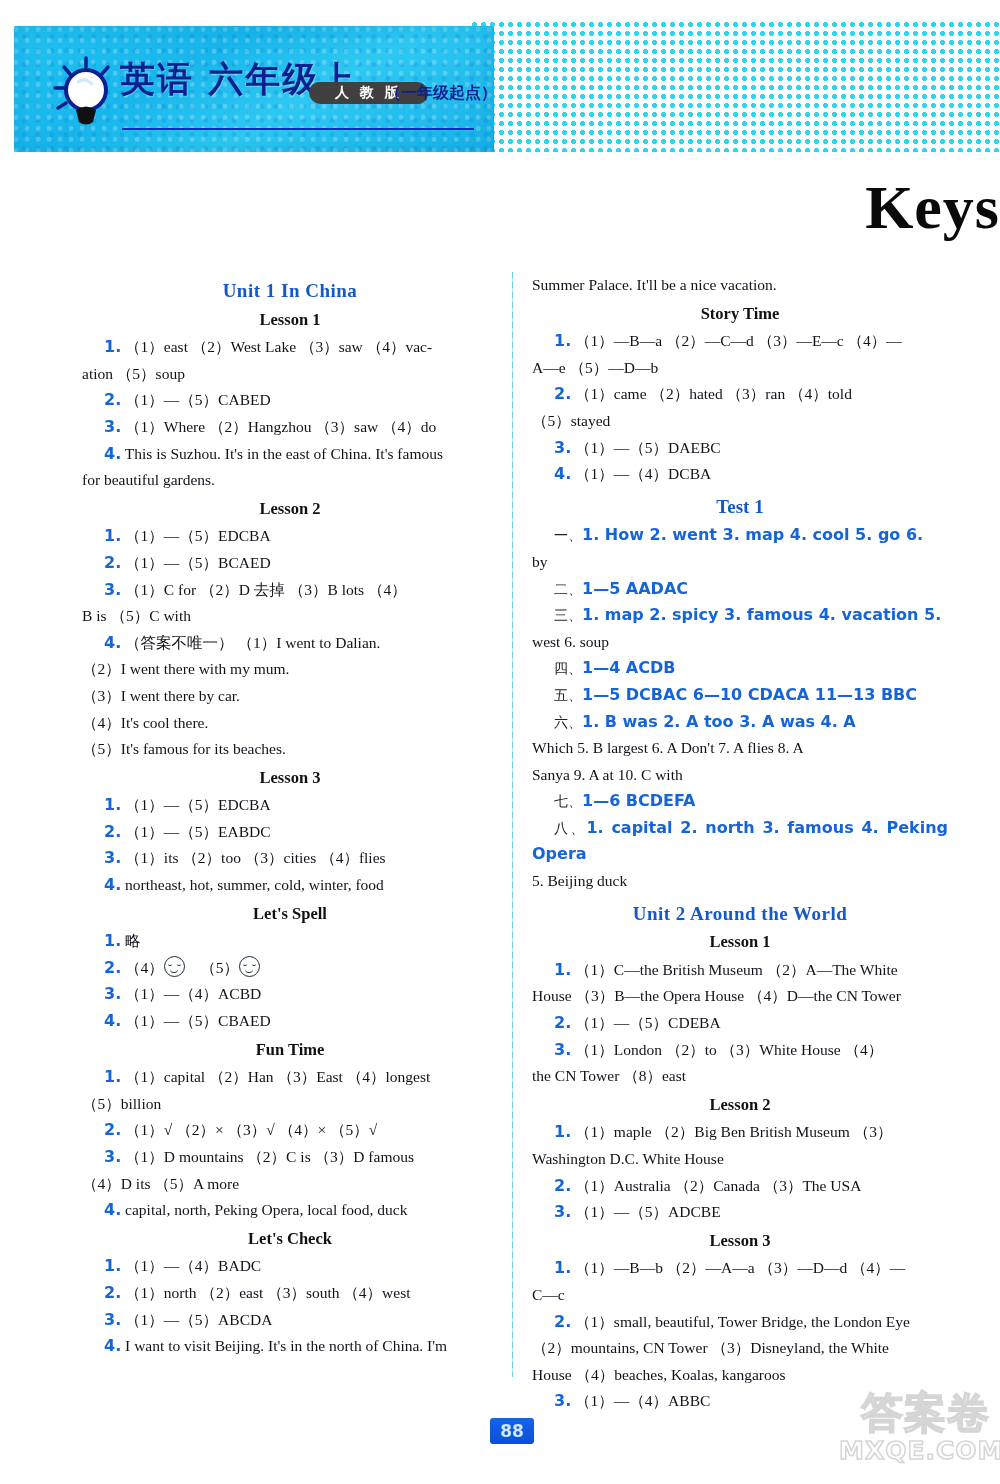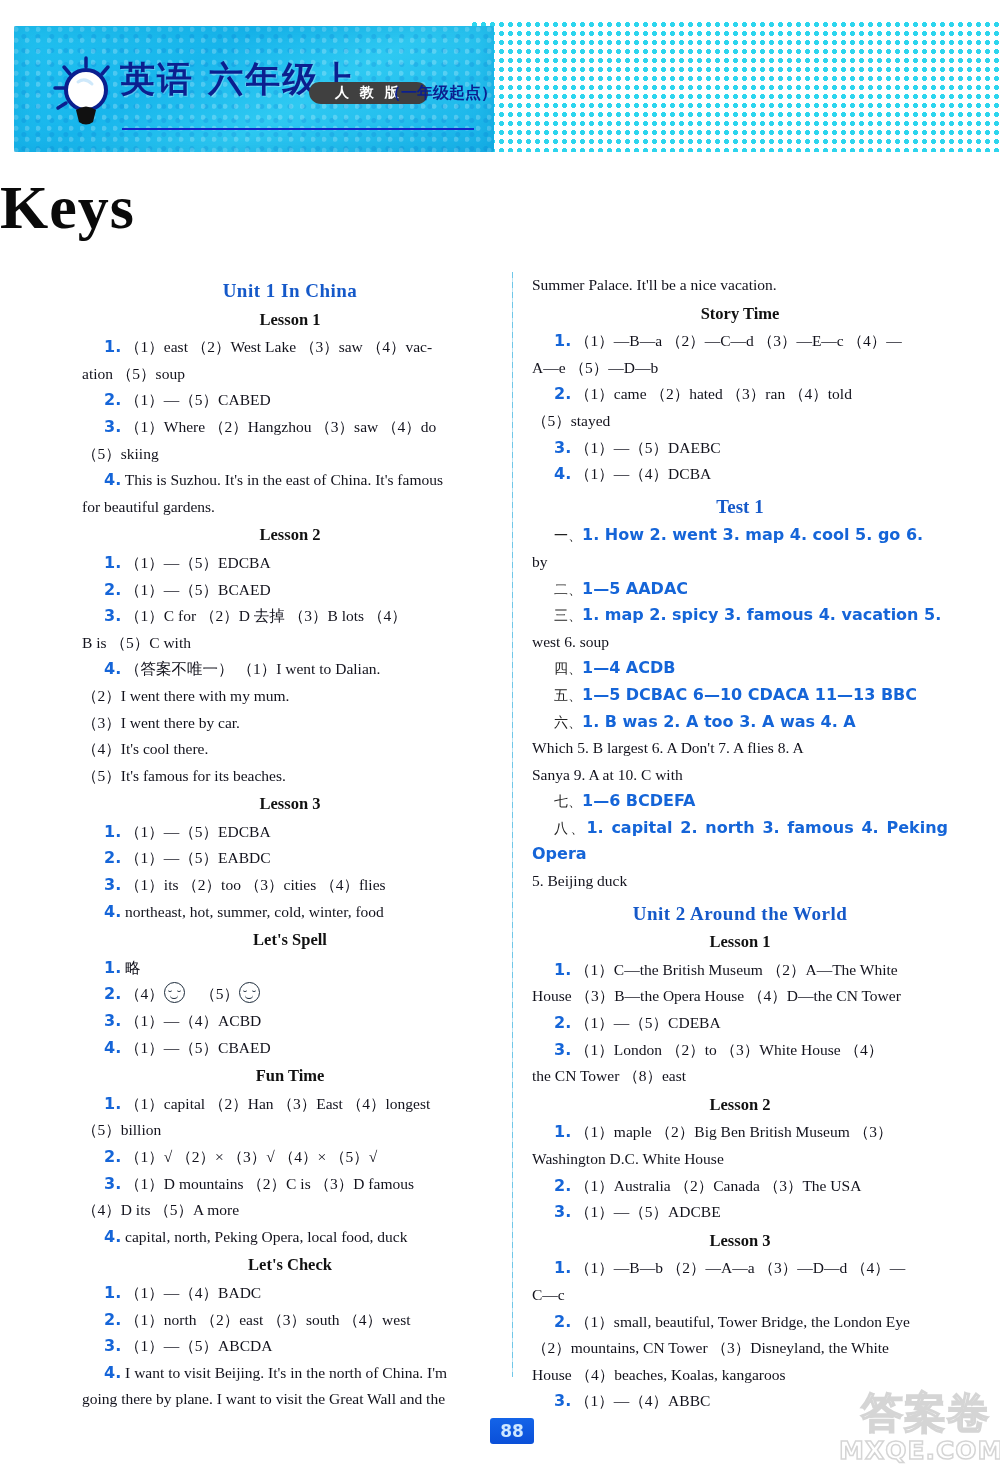--- a/index.html
+++ b/index.html
@@ -58,21 +58,21 @@
     white-space:nowrap;
   }
   .hdr-rule{
     position:absolute;left:122px;top:108px;width:352px;height:2px;
     background:#1127c8;
   }
 
   
   #keys-title{
     position:absolute;left:0;top:172px;width:1000px;
-    text-align:left;
+    text-align:right;
     font-family:"Liberation Serif", serif;
     font-weight:bold;font-size:62px;color:#0a0a0a;
     letter-spacing:1px;
   }
 
   
   #divider{
     position:absolute;left:512px;top:272px;width:1px;height:1105px;
     background:repeating-linear-gradient(to bottom,#6fc7e8 0 6px, #bfe6f5 6px 10px);
   }
@@ -170,21 +170,20 @@
 <div id="keys-title">Keys</div>
 
 <div id="divider"></div>
 <div class="col" id="col-left">
     <div class="unit-head">Unit 1   In China</div>
     <div class="sec-head">Lesson 1</div>
     <div class="ans"><span class="n">1.</span> <span>（1）east   （2）West Lake   （3）saw   （4）vac-</span></div>
     <div class="ans noind">ation   （5）soup</div>
     <div class="ans"><span class="n">2.</span> <span>（1）—（5）CABED</span></div>
     <div class="ans"><span class="n">3.</span> <span>（1）Where   （2）Hangzhou   （3）saw   （4）do</span></div>
-    <div class="ans noind">（5）skiing</div>
     <div class="ans"><span class="n">4.</span> <span>This is Suzhou. It's in the east of China. It's famous</span></div>
     <div class="ans noind">for beautiful gardens.</div>
     <div class="sec-head">Lesson 2</div>
     <div class="ans"><span class="n">1.</span> <span>（1）—（5）EDCBA</span></div>
     <div class="ans"><span class="n">2.</span> <span>（1）—（5）BCAED</span></div>
     <div class="ans"><span class="n">3.</span> <span>（1）C   for   （2）D   去掉   （3）B   lots   （4）</span></div>
     <div class="ans noind">B   is   （5）C   with</div>
     <div class="ans"><span class="n">4.</span> <span>（答案不唯一）   （1）I went to Dalian.</span></div>
     <div class="ans noind">（2）I went there with my mum.</div>
     <div class="ans noind">（3）I went there by car.</div>
@@ -205,21 +204,20 @@
     <div class="ans noind">（5）billion</div>
     <div class="ans"><span class="n">2.</span> <span>（1）√   （2）×   （3）√   （4）×   （5）√</span></div>
     <div class="ans"><span class="n">3.</span> <span>（1）D   mountains   （2）C   is   （3）D   famous</span></div>
     <div class="ans noind">（4）D   its   （5）A   more</div>
     <div class="ans"><span class="n">4.</span> <span>capital, north, Peking Opera, local food, duck</span></div>
     <div class="sec-head">Let's Check</div>
     <div class="ans"><span class="n">1.</span> <span>（1）—（4）BADC</span></div>
     <div class="ans"><span class="n">2.</span> <span>（1）north   （2）east   （3）south   （4）west</span></div>
     <div class="ans"><span class="n">3.</span> <span>（1）—（5）ABCDA</span></div>
     <div class="ans"><span class="n">4.</span> <span>I want to visit Beijing. It's in the north of China. I'm</span></div>
-    <div class="ans noind">going there by plane. I want to visit the Great Wall and the</div>
   </div>
 <div class="col" id="col-right">
     <div class="ans noind">Summer Palace. It'll be a nice vacation.</div>
     <div class="sec-head">Story Time</div>
     <div class="ans"><span class="n">1.</span> <span>（1）—B—a   （2）—C—d   （3）—E—c   （4）—</span></div>
     <div class="ans noind">A—e   （5）—D—b</div>
     <div class="ans"><span class="n">2.</span> <span>（1）came   （2）hated   （3）ran   （4）told</span></div>
     <div class="ans noind">（5）stayed</div>
     <div class="ans"><span class="n">3.</span> <span>（1）—（5）DAEBC</span></div>
     <div class="ans"><span class="n">4.</span> <span>（1）—（4）DCBA</span></div>

